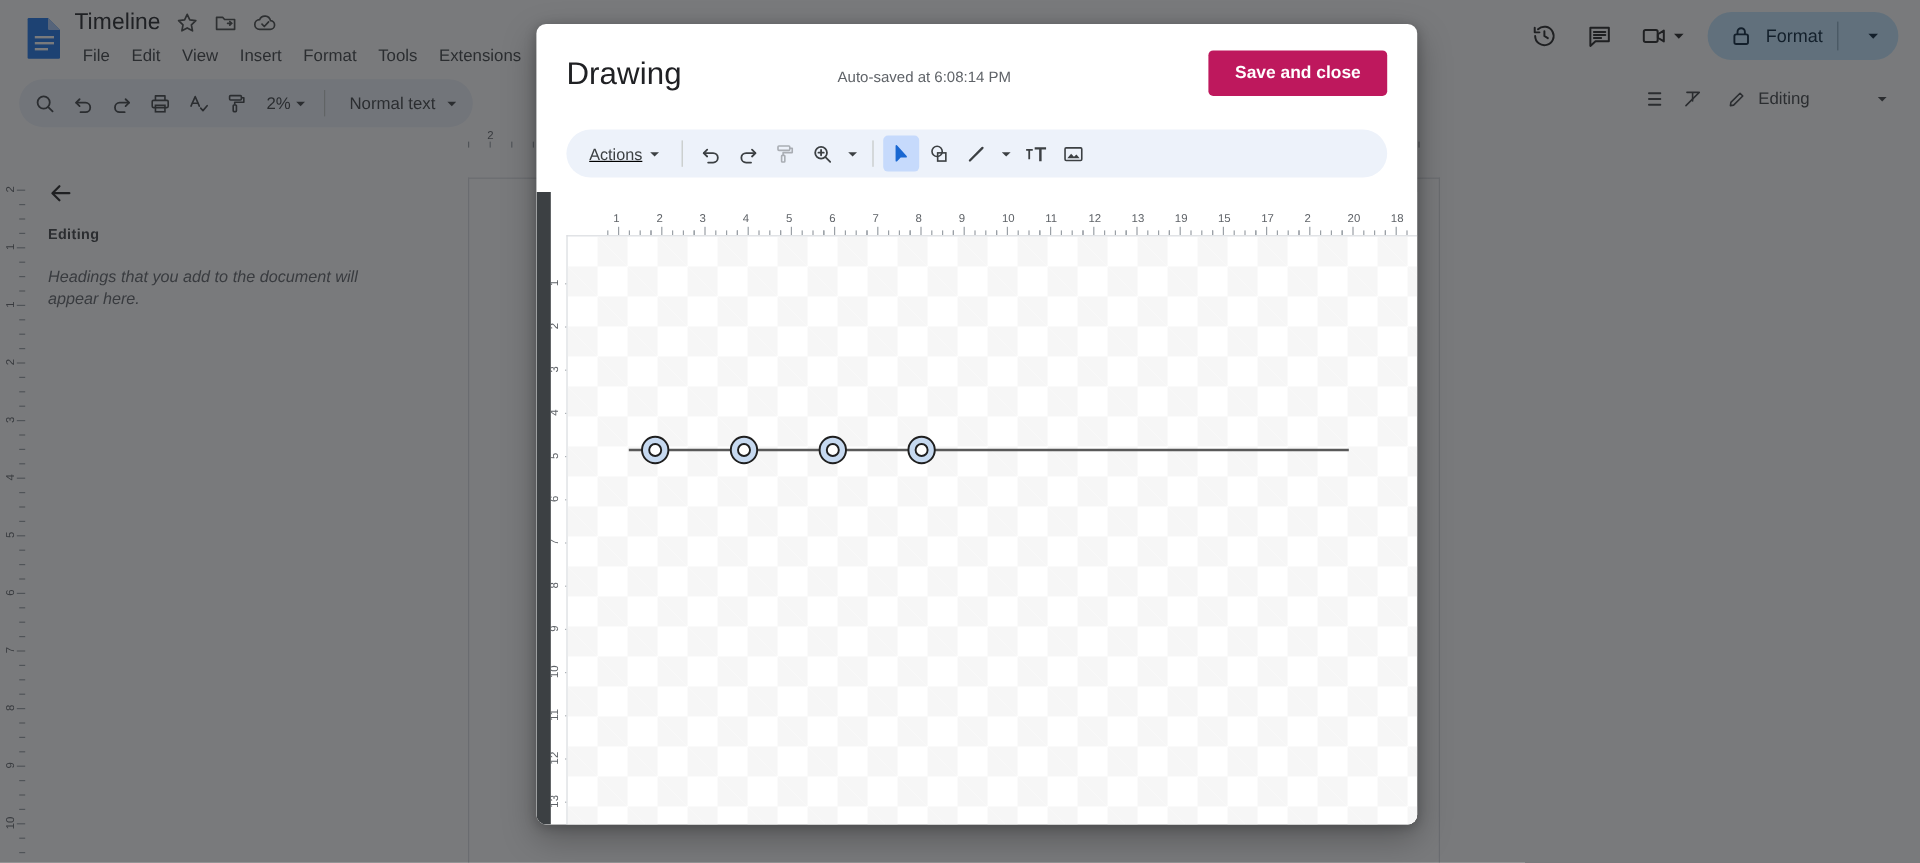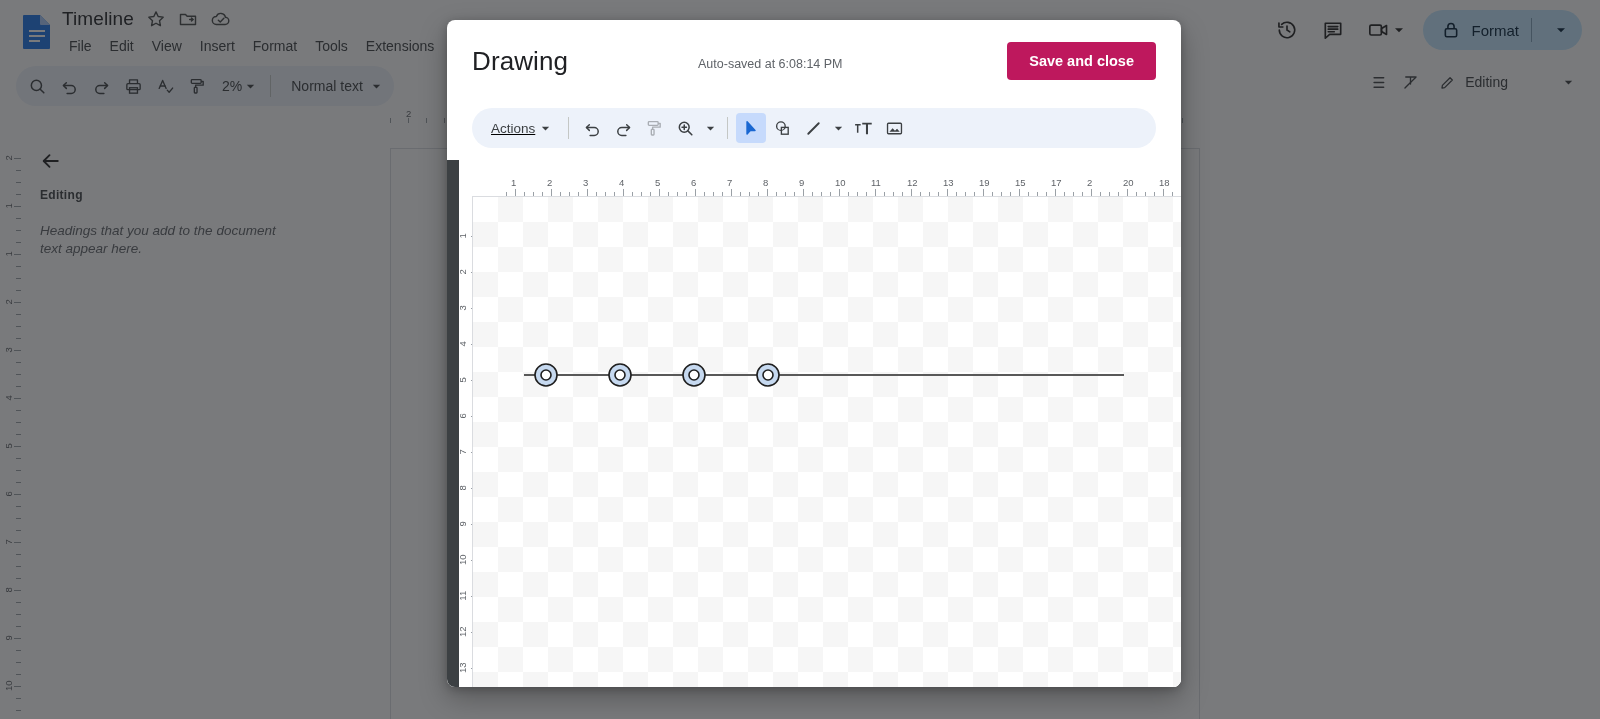--- a/index.html
+++ b/index.html
@@ -463,21 +463,21 @@
   <div class="doc-page"></div>
 
   <div class="outline-pane">
     <div class="outline-back">
       <svg width="22" height="22" viewBox="0 0 24 24" fill="none" stroke="#1f1f1f" stroke-width="2">
         <path d="M19.4 12H4.6" stroke-linecap="round"></path>
         <path d="M10.4 5.6L4 12l6.4 6.4" stroke-linecap="round" stroke-linejoin="round"></path>
       </svg>
     </div>
     <div class="outline-title">Editing</div>
-    <div class="outline-empty">Headings that you add to the document text appear here.</div>
+    <div class="outline-empty">Headings that you add to the document will appear here.</div>
   </div>
 
   <div class="doc-vruler" id="doc-vruler">
       <div class="ruler-num vert" style="left:2px;top:25px;width:14px;text-align:center">2</div>
       <div class="ruler-tick" style="left:14px;top:30px;height:1px;width:7px"></div>
       <div class="ruler-tick" style="left:16px;top:42px;height:1px;width:5px"></div>
       <div class="ruler-tick" style="left:16px;top:54px;height:1px;width:5px"></div>
       <div class="ruler-tick" style="left:16px;top:66px;height:1px;width:5px"></div>
       <div class="ruler-num vert" style="left:2px;top:73px;width:14px;text-align:center">1</div>
       <div class="ruler-tick" style="left:14px;top:78px;height:1px;width:7px"></div>

